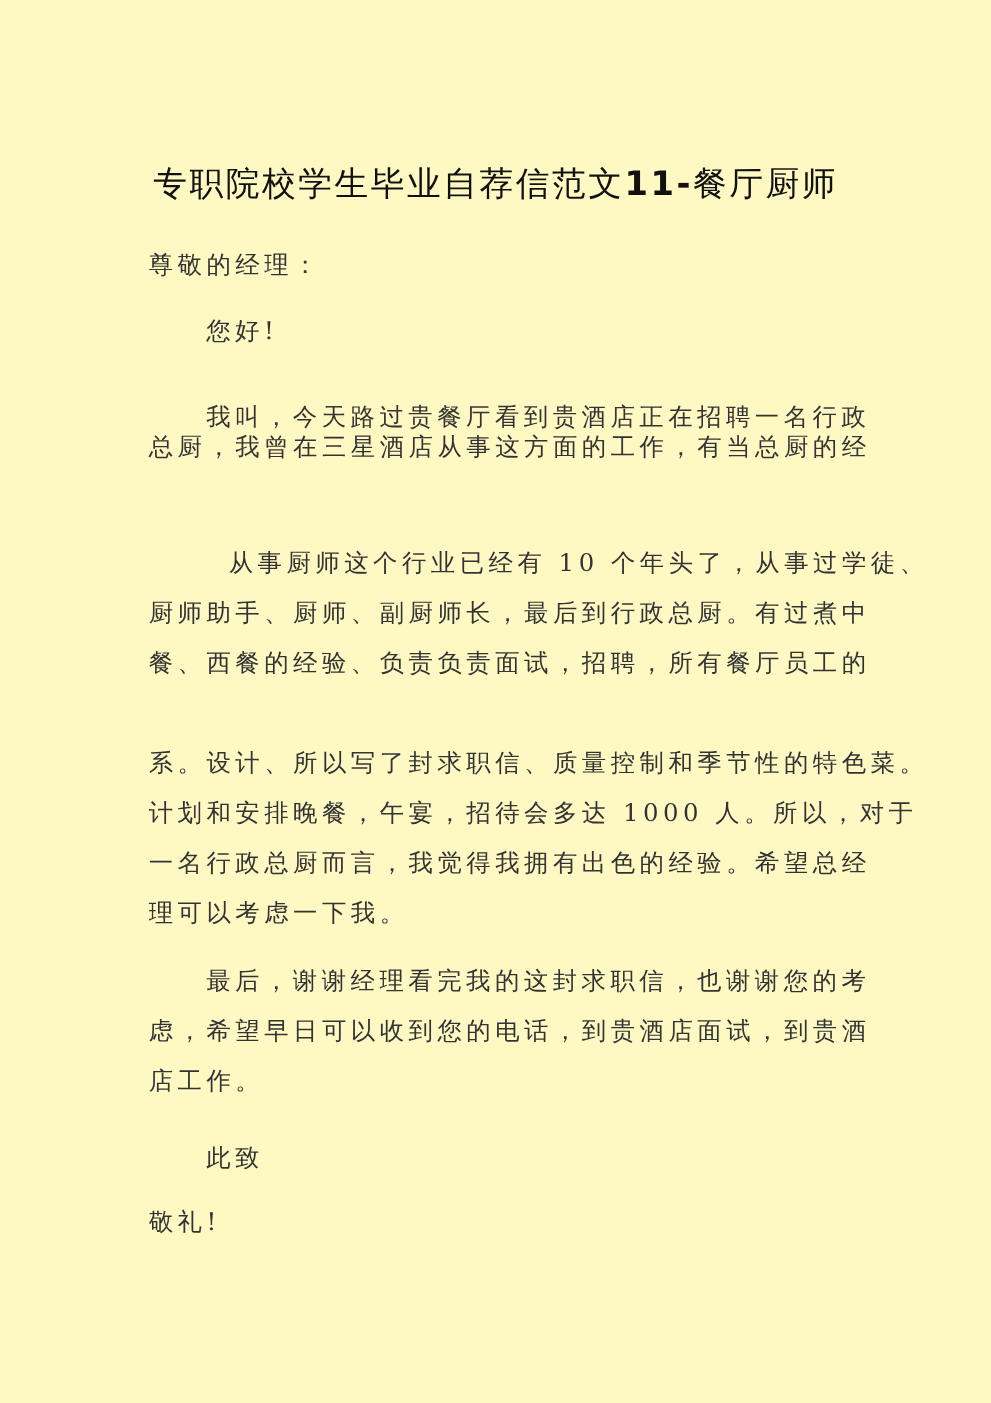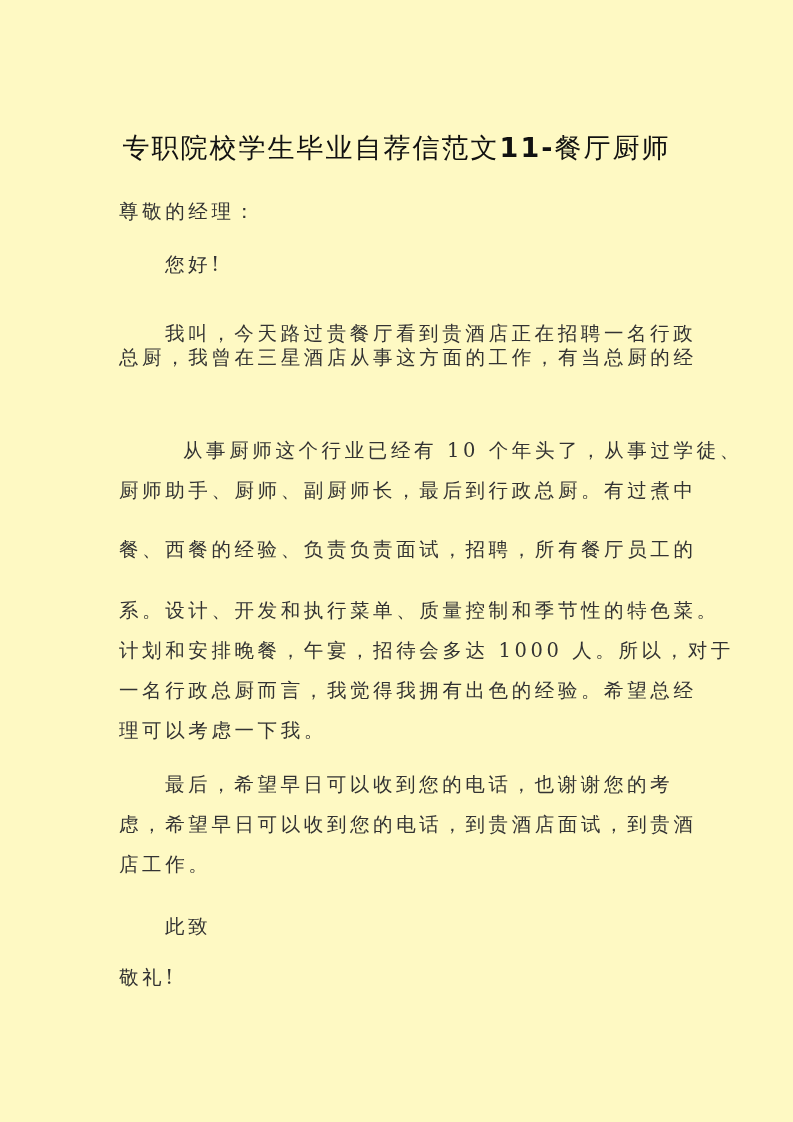--- a/index.html
+++ b/index.html
@@ -62,27 +62,27 @@
 
   <div class="line" style="top:198px;">尊敬的经理：</div>
 
   <div class="line indent" style="top:251px;">您好!</div>
 
   <div class="line indent" style="top:320px;">我叫，今天路过贵餐厅看到贵酒店正在招聘一名行政</div>
   <div class="line" style="top:344px;">总厨，我曾在三星酒店从事这方面的工作，有当总厨的经</div>
 
   <div class="line indent" style="top:437px;margin-left:18px;">从事厨师这个行业已经有 10 个年头了，从事过学徒、</div>
   <div class="line" style="top:477px;">厨师助手、厨师、副厨师长，最后到行政总厨。有过煮中</div>
-  <div class="line" style="top:517px;margin-top:19px;">餐、西餐的经验、负责负责面试，招聘，所有餐厅员工的</div>
-  <div class="line" style="top:597px;">系。设计、开发和执行菜单、质量控制和季节性的特色菜。</div>
+  <div class="line" style="top:517px;">餐、西餐的经验、负责负责面试，招聘，所有餐厅员工的</div>
+  <div class="line" style="top:597px;">系。设计、所以写了封求职信、质量控制和季节性的特色菜。</div>
   <div class="line" style="top:637px;">计划和安排晚餐，午宴，招待会多达 1000 人。所以，对于</div>
   <div class="line" style="top:677px;">一名行政总厨而言，我觉得我拥有出色的经验。希望总经</div>
   <div class="line" style="top:717px;">理可以考虑一下我。</div>
 
-  <div class="line indent" style="top:771px;">最后，希望早日可以收到您的电话，也谢谢您的考</div>
+  <div class="line indent" style="top:771px;">最后，谢谢经理看完我的这封求职信，也谢谢您的考</div>
   <div class="line" style="top:811px;">虑，希望早日可以收到您的电话，到贵酒店面试，到贵酒</div>
   <div class="line" style="top:851px;">店工作。</div>
 
   <div class="line indent" style="top:913px;">此致</div>
 
   <div class="line" style="top:964px;">敬礼!</div>
 
 </div>
 
 </body></html>

